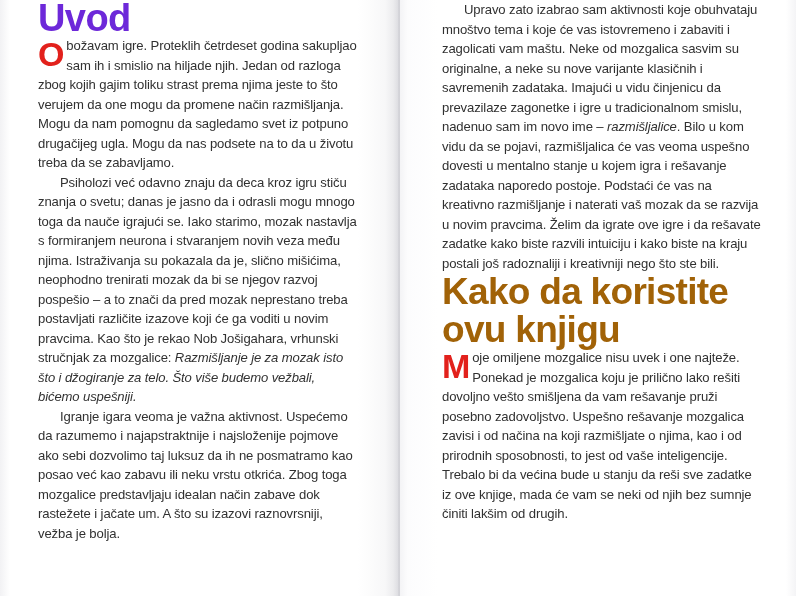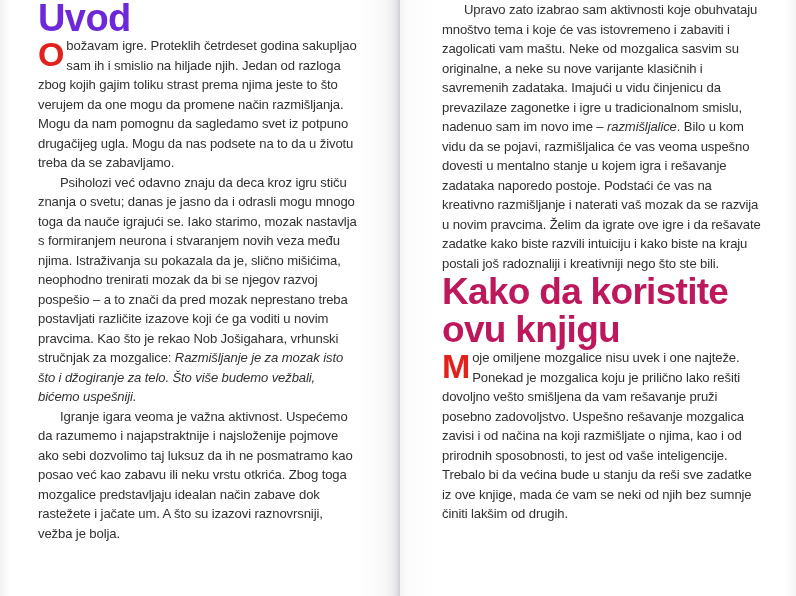--- a/index.html
+++ b/index.html
@@ -73,21 +73,21 @@
     margin: 0;
     padding: 0;
   }
 
   h2.section-title {
     font-family: "Liberation Sans", sans-serif;
     font-weight: bold;
     font-size: 37px;
     line-height: 1.02;
     letter-spacing: -0.7px;
-    color: #be185d;
+    color: #a16207;
     margin: 0;
     padding: 0;
   }
 
   p.body-text {
     font-family: "Liberation Sans", sans-serif;
     font-size: 13.1px;
     line-height: 19.5px;
     color: #313131;
     margin: 0;

